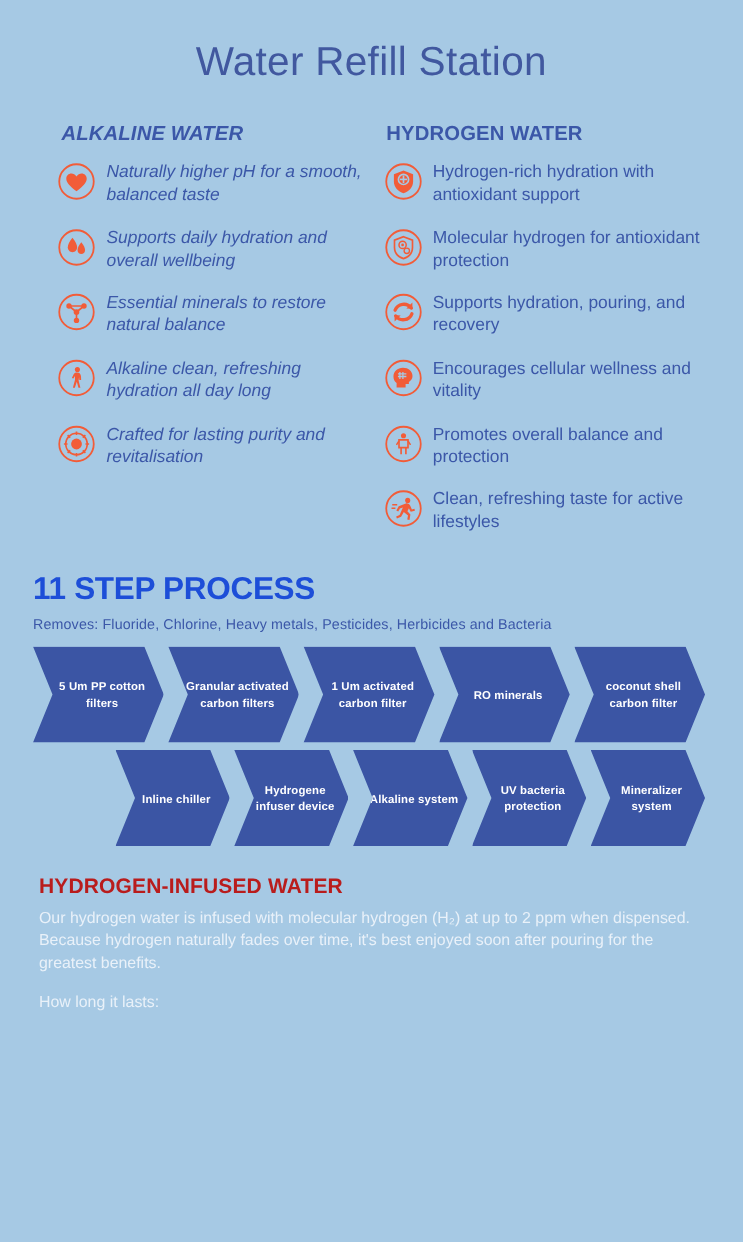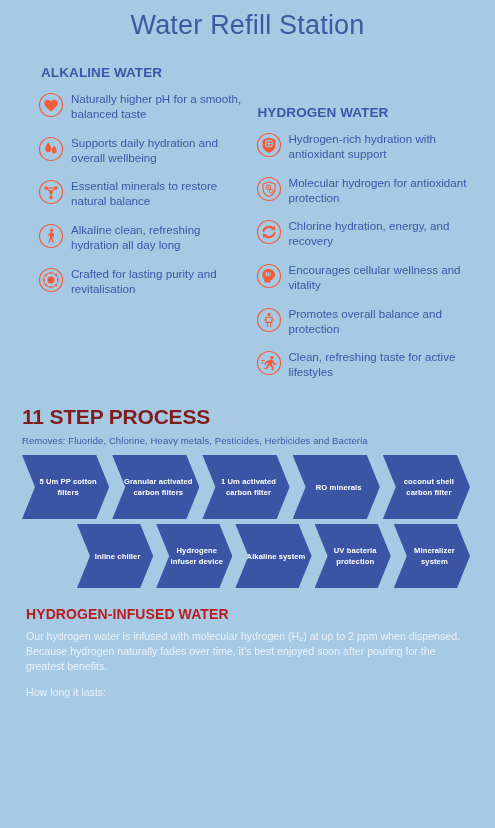--- a/index.html
+++ b/index.html
@@ -15,32 +15,32 @@
     position: relative;
   }
 
   
   .page-title {
     text-align: center;
     font-size: 27px;
     font-weight: 400;
     color: #41589f;
     letter-spacing: 0.2px;
-    padding-top: 8px;
+    padding-top: 24px;
     line-height: 1.3;
   }
 
   
   .columns {
     display: flex;
     padding: 22px 14px 0 14px;
   }
   .col { width: 50%; }
-  .col-alkaline { padding-left: 24px; }
-  .col-hydrogen { padding-left: 8px; margin-top: 40px; }
+  .col-alkaline { padding-left: 24px; font-style: italic; }
+  .col-hydrogen { padding-left: 8px; }
 
   .col-heading {
     font-size: 13.5px;
     font-weight: bold;
     color: #3b57a8;
     letter-spacing: 0.1px;
     margin-bottom: 11px;
   }
   .col-alkaline .col-heading { padding-left: 3px; }
   .col-hydrogen .col-heading { padding-left: 2px; }
@@ -65,21 +65,21 @@
     padding-top: 1px;
   }
 
   
   .process-section {
     padding: 12px 22px 0 22px;
   }
   .process-title {
     font-size: 21px;
     font-weight: bold;
-    color: #7f1d1d;
+    color: #1d4ed8;
     letter-spacing: -0.2px;
   }
   .process-sub {
     font-size: 9.5px;
     color: #3b57a8;
     margin-top: 6px;
     margin-bottom: 9px;
     letter-spacing: 0.1px;
   }
 
@@ -269,21 +269,21 @@
     <div class="feature">
       <span class="feature-icon">
         <svg viewBox="0 0 26 26">
             <circle cx="13" cy="13" r="11.5" fill="none" stroke="#f25c38" stroke-width="1.2"></circle>
             <path d="M18.2 10.4 A6.2 6.2 0 0 0 7.4 11.8" fill="none" stroke="#f25c38" stroke-width="2.2" stroke-linecap="round"></path>
             <path d="M7.8 15.6 A6.2 6.2 0 0 0 18.6 14.2" fill="none" stroke="#f25c38" stroke-width="2.2" stroke-linecap="round"></path>
             <path d="M18.9 6.6 L19 10.9 L14.9 10.6 Z" fill="#f25c38"></path>
             <path d="M7.1 19.3 L7 15 L11.1 15.3 Z" fill="#f25c38"></path>
           </svg>
       </span>
-      <span class="feature-text">Chlorine hydration, energy, and recovery</span>
+      <span class="feature-text">Supports hydration, pouring, and recovery</span>
     </div>
 
     <div class="feature">
       <span class="feature-icon">
         <svg viewBox="0 0 26 26">
             <circle cx="13" cy="13" r="11.5" fill="none" stroke="#f25c38" stroke-width="1.2"></circle>
             <path d="M8.4 19.4 V16.4 C7 15.4 6.3 13.8 6.3 12 C6.3 8.6 9 6.1 12.6 6.1 C16.2 6.1 19 8.4 19 11.7 C19 13.6 18 14.8 16.6 15.6 L16.6 17 L14.4 17 L14.4 19.4 Z" fill="#f25c38"></path>
             <g stroke="#a6c9e4" stroke-width="0.85" fill="none">
               <path d="M9.3 10.3 h5.6"></path>
               <path d="M9.3 12 h5.6"></path>

